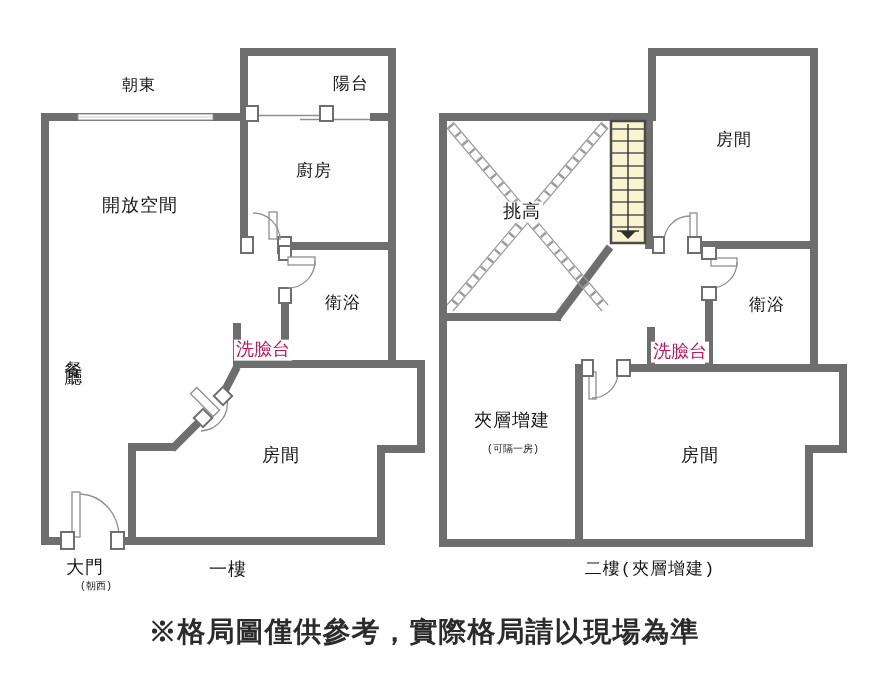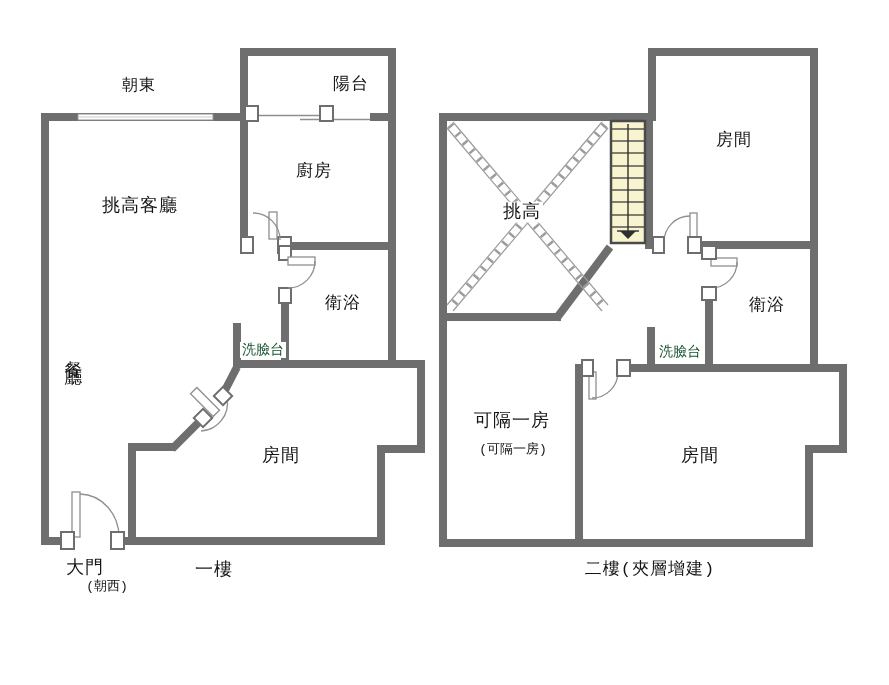--- a/index.html
+++ b/index.html
@@ -9,22 +9,22 @@
   }
   #plan-svg{position:absolute;left:0;top:0;}
   .lbl{
     position:absolute;transform:translate(-50%,-50%);
     color:#151515;white-space:nowrap;letter-spacing:1px;line-height:1.15;
     text-align:center;
   }
   .lbl.s18{font-size:18px;}
   .lbl.s17{font-size:17px;}
   .lbl.s16{font-size:16px;}
-  .lbl.s13{font-size:13px;letter-spacing:0;}
-  .lbl.muted{font-size:14px;color:#14532d;letter-spacing:0;}
+  .lbl.s13{font-size:10px;letter-spacing:0;}
+  .lbl.muted{font-size:18px;color:#be185d;letter-spacing:0;}
   .lbl.onwhite{background:#ffffff;padding:0 2px;}
   .lbl.vert{writing-mode:vertical-rl;letter-spacing:6px;}
   #disclaimer{
     position:absolute;left:424px;top:632px;transform:translate(-50%,-50%);
     font-size:28px;font-weight:bold;color:#2b2b2b;letter-spacing:1px;white-space:nowrap;
   }
 </style>
 </head>
 <body>
 
@@ -170,31 +170,32 @@
       <rect x="589" y="372" width="7" height="27" fill="#ffffff" stroke="#8f8f8f" stroke-width="1.3"></rect>
       <path d="M 618 372 A 26 26 0 0 1 592 398" fill="none" stroke="#8f8f8f" stroke-width="1.3"></path>
       <rect x="582" y="360" width="11" height="16" fill="#ffffff" stroke="#6e6e6e" stroke-width="2"></rect>
       <rect x="617" y="360" width="13" height="16" fill="#ffffff" stroke="#6e6e6e" stroke-width="2"></rect>
     </g>
   </svg>
 
   <div class="lbl s16" style="left:139px;top:86px;">朝東</div>
   <div class="lbl s17" style="left:314px;top:85px;margin-left:37px;">陽台</div>
   <div class="lbl s17" style="left:314px;top:172px;">廚房</div>
-  <div class="lbl s18" style="left:140px;top:206px;">挑高客廳</div>
+  <div class="lbl s18" style="left:140px;top:206px;">開放空間</div>
   <div class="lbl s18 vert" style="left:72px;top:352px;">餐廳</div>
   <div class="lbl s17" style="left:343px;top:304px;">衛浴</div>
   <div class="lbl muted onwhite" style="left:263px;top:350px;">洗臉台</div>
   <div class="lbl s18" style="left:281px;top:456px;">房間</div>
   <div class="lbl s18" style="left:85px;top:568px;">大門</div>
-  <div class="lbl s13" style="left:107px;top:587px;">(朝西)</div>
-  <div class="lbl s18" style="left:214px;top:570px;">一樓</div>
+  <div class="lbl s13" style="left:96px;top:587px;">(朝西)</div>
+  <div class="lbl s18" style="left:228px;top:570px;">一樓</div>
 
   <div class="lbl s18 onwhite" style="left:522px;top:212px;">挑高</div>
   <div class="lbl s17" style="left:734px;top:141px;">房間</div>
   <div class="lbl s17" style="left:767px;top:306px;">衛浴</div>
   <div class="lbl muted onwhite" style="left:680px;top:352px;">洗臉台</div>
-  <div class="lbl s18" style="left:512px;top:421px;">可隔一房</div>
+  <div class="lbl s18" style="left:512px;top:421px;">夾層增建</div>
   <div class="lbl s13" style="left:513px;top:450px;">(可隔一房)</div>
   <div class="lbl s18" style="left:700px;top:456px;">房間</div>
   <div class="lbl s17" style="left:650px;top:570px;">二樓(夾層增建)</div>
 
+  <div id="disclaimer">※格局圖僅供參考，實際格局請以現場為準</div>
 </div>
 
 </body></html>

